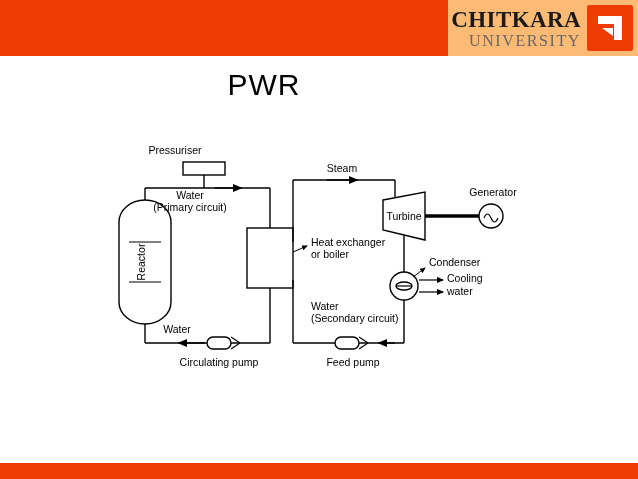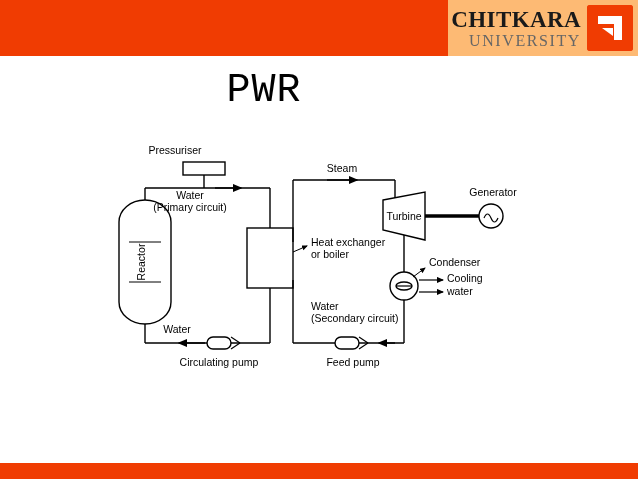--- a/index.html
+++ b/index.html
@@ -68,23 +68,23 @@
     width: 638px; height: 16px;
     background: #f03c02;
   }
 
   
   .slide-title {
     position: absolute;
     left: 0; top: 68px;
     width: 528px;
     text-align: center;
-    font-size: 40px;
+    font-size: 30px;
     color: #000000;
-    font-family: Liberation Mono, monospace;
+    font-family: Liberation Sans, sans-serif;
     letter-spacing: 1px;
   }
 
   
   .diagram-wrap {
     position: absolute;
     left: 95px; top: 130px;
     width: 470px; height: 255px;
   }
   .diagram-wrap svg { display: block; }

